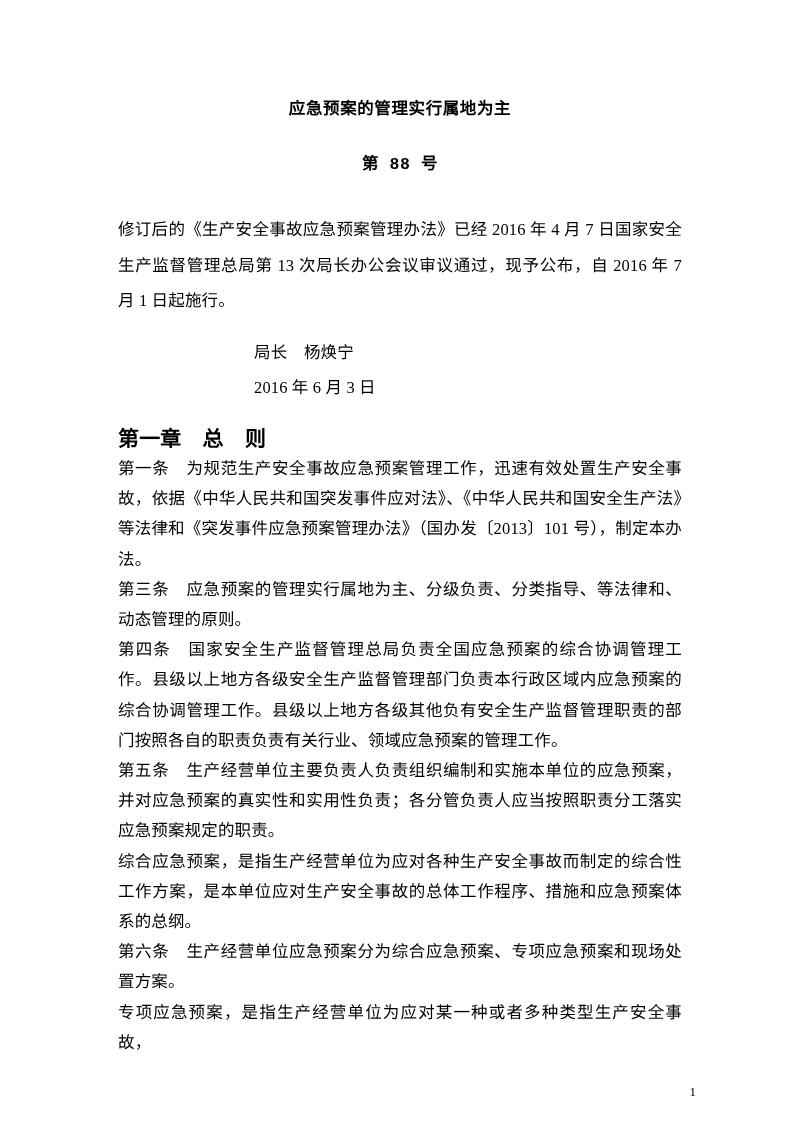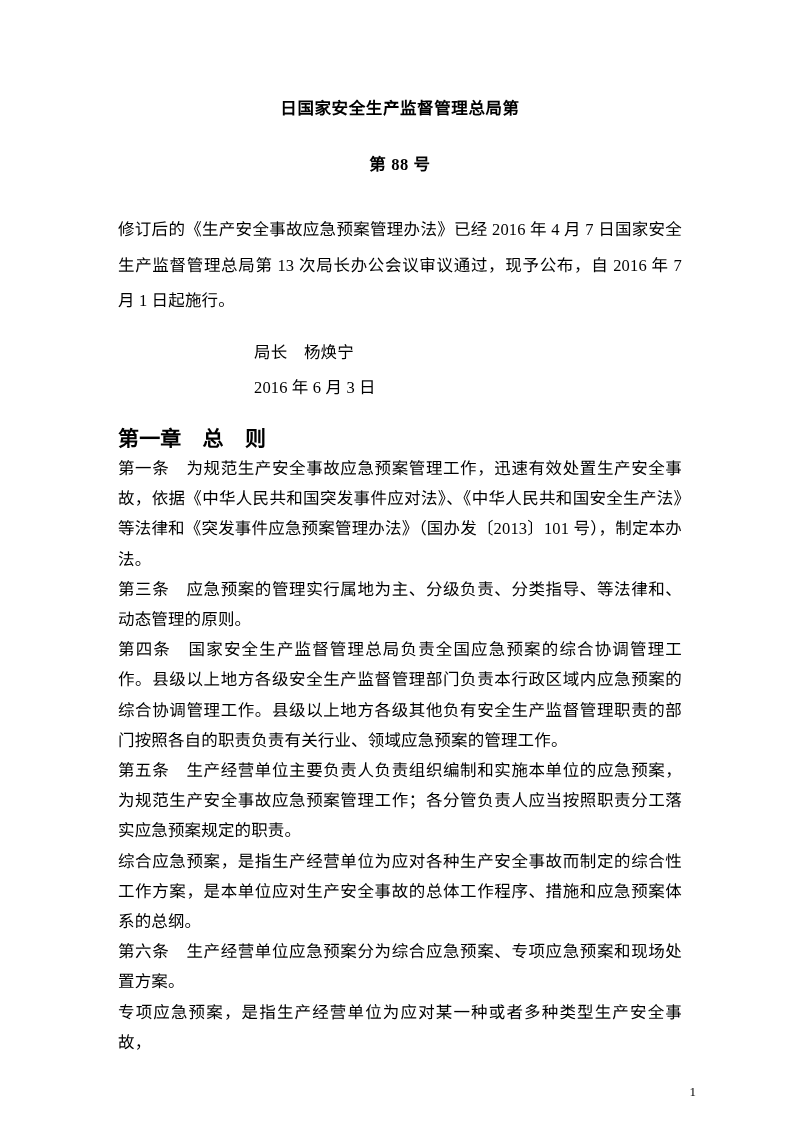--- a/index.html
+++ b/index.html
@@ -37,20 +37,21 @@
     line-height: 1.4;
   }
   .doc-number {
     text-align: center;
     font-size: 16.5px;
     font-weight: 700;
     letter-spacing: 0.6px;
     margin: 0;
     padding-top: 33px;
     line-height: 1.4;
+    font-family: Liberation Mono, monospace;
   }
 
   
   .preamble {
     margin: 0;
     padding-top: 36px;
     font-size: 16.5px;
     line-height: 35.5px;
     text-align: justify;
     text-justify: inter-ideograph;
@@ -104,21 +105,21 @@
     color: #000000;
   }
 </style>
 </head>
 <body>
 
 <div class="page">
 
   <div class="content">
 
-    <h1 class="doc-title">日国家安全生产监督管理总局第</h1>
+    <h1 class="doc-title">应急预案的管理实行属地为主</h1>
 
     <h2 class="doc-number">第 88 号</h2>
 
     <p class="preamble">修订后的《生产安全事故应急预案管理办法》已经 2016 年 4 月 7 日国家安全生产监督管理总局第 13 次局长办公会议审议通过，现予公布，自 2016 年 7 月 1 日起施行。</p>
 
     <div class="sign-block">
       <div class="sign-line">局长　杨焕宁</div>
       <div class="sign-line">2016 年 6 月 3 日</div>
     </div>
 
@@ -126,21 +127,21 @@
 
       <div class="chapter-heading">第一章　总　则</div>
 
       <p class="para">第一条　为规范生产安全事故应急预案管理工作，迅速有效处置生产安全事故，依据《中华人民共和国突发事件应对法》、《中华人民共和国安全生产法》等法律和《突发事件应急预案管理办法》（国办发〔2013〕101 号），制定本办法。</p>
 
 
       <p class="para">第三条　应急预案的管理实行属地为主、分级负责、分类指导、等法律和、动态管理的原则。</p>
 
       <p class="para">第四条　国家安全生产监督管理总局负责全国应急预案的综合协调管理工作。县级以上地方各级安全生产监督管理部门负责本行政区域内应急预案的综合协调管理工作。县级以上地方各级其他负有安全生产监督管理职责的部门按照各自的职责负责有关行业、领域应急预案的管理工作。</p>
 
-      <p class="para">第五条　生产经营单位主要负责人负责组织编制和实施本单位的应急预案，为规范生产安全事故应急预案管理工作；各分管负责人应当按照职责分工落实应急预案规定的职责。</p>
+      <p class="para">第五条　生产经营单位主要负责人负责组织编制和实施本单位的应急预案，并对应急预案的真实性和实用性负责；各分管负责人应当按照职责分工落实应急预案规定的职责。</p>
 
       <p class="para">综合应急预案，是指生产经营单位为应对各种生产安全事故而制定的综合性工作方案，是本单位应对生产安全事故的总体工作程序、措施和应急预案体系的总纲。</p>
 
       <p class="para">第六条　生产经营单位应急预案分为综合应急预案、专项应急预案和现场处置方案。</p>
 
       <p class="para">专项应急预案，是指生产经营单位为应对某一种或者多种类型生产安全事故，</p>
 
     </div>
   </div>
 

